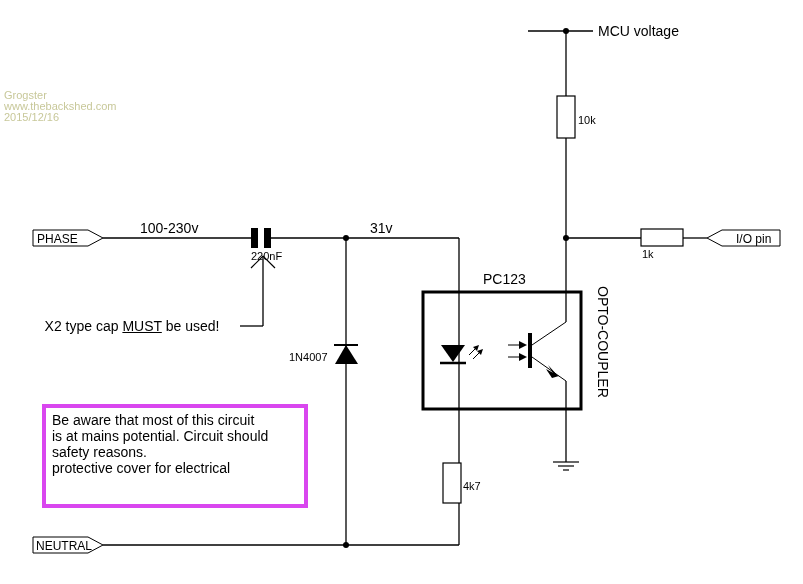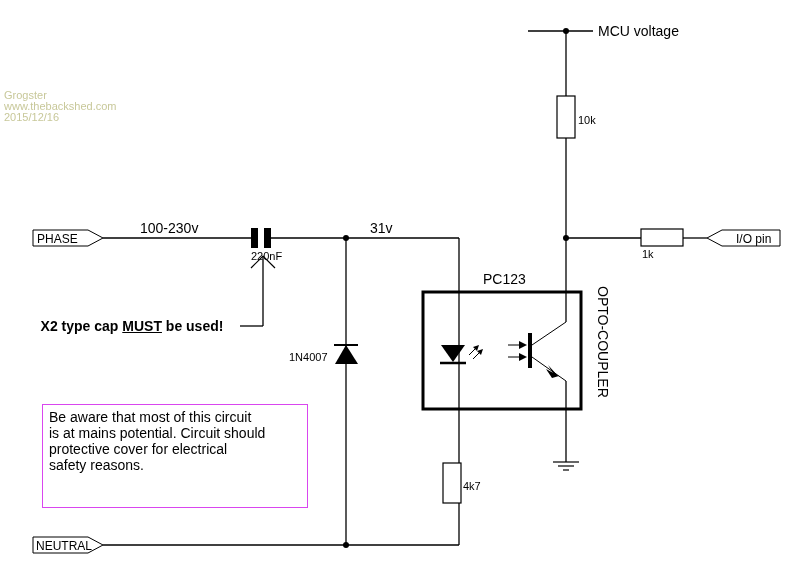--- a/index.html
+++ b/index.html
@@ -1,21 +1,21 @@
 <!DOCTYPE html>
 <html><head>
 <meta charset="utf-8">
 <style>
   html, body { margin:0; padding:0; background:#ffffff; }
   body { width:803px; height:584px; position:relative; overflow:hidden; font-family:"Liberation Sans", sans-serif; }
   svg { position:absolute; left:0; top:0; }
   .lbl { font-family:"Liberation Sans", sans-serif; fill:#000; }
   .wm { font-family:"Liberation Sans", sans-serif; fill:#c8c89a; font-size:11px; }
-  .note { position:absolute; font-family:"Liberation Sans", sans-serif; font-size:14px; color:#000; text-align:center; line-height:20px;font-weight:bold; }
-  .warnbox { position:absolute; left:42px; top:404px; width:266px; height:104px; border:1px solid #d946ef; box-sizing:border-box; padding:4px 6px; font-family:"Liberation Sans", sans-serif; font-size:14px; line-height:16px; color:#000; }
+  .note { position:absolute; font-family:"Liberation Sans", sans-serif; font-size:14px; color:#000; text-align:center; line-height:20px; }
+  .warnbox { position:absolute; left:42px; top:404px; width:266px; height:104px; border:4px solid #d946ef; box-sizing:border-box; padding:4px 6px; font-family:"Liberation Sans", sans-serif; font-size:14px; line-height:16px; color:#000; }
   .warnbox div { white-space:nowrap; }
 </style>
 </head>
 <body>
 
 <svg width="803" height="584" viewBox="0 0 803 584">
 
   <text class="wm" x="4" y="99">Grogster</text>
   <text class="wm" x="4" y="110">www.thebackshed.com</text>
   <text class="wm" x="4" y="121">2015/12/16</text>
@@ -114,15 +114,15 @@
   </g>
 </svg>
 
 <div class="note" style="left:22px; top:316px; width:220px;">
   <div><span>X2 type cap </span><span style="text-decoration:underline;">MUST</span><span> be used!</span></div>
 </div>
 
 <div class="warnbox">
   <div>Be aware that most of this circuit</div>
   <div>is at mains potential.  Circuit should</div>
+  <div>safety reasons.</div>
   <div>protective cover for electrical</div>
-  <div>safety reasons.</div>
 </div>
 
 </body></html>

